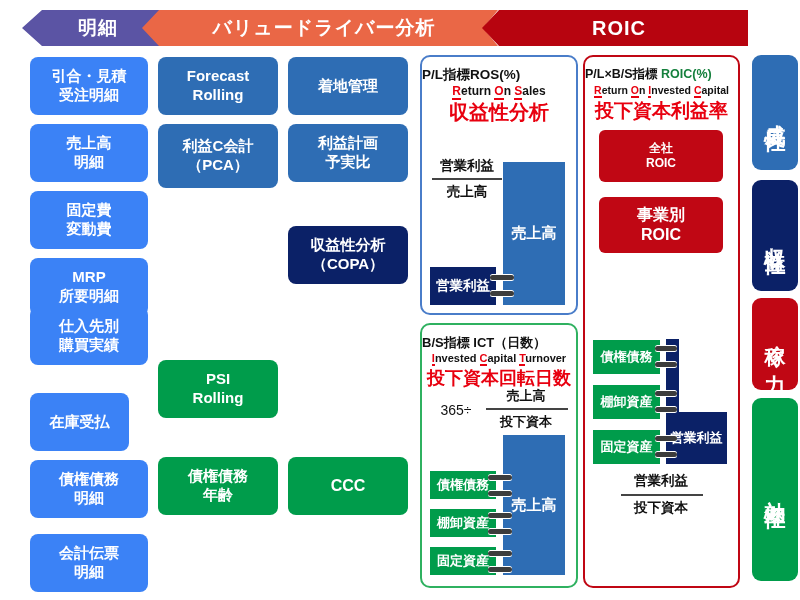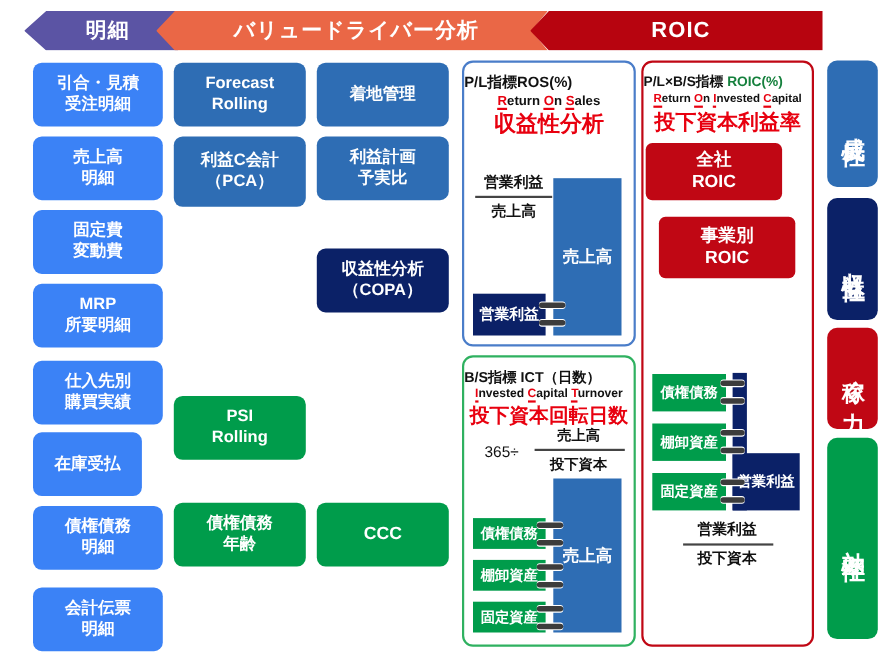--- a/index.html
+++ b/index.html
@@ -53,21 +53,21 @@
   <div class="banner banner-roic">ROIC</div>
 
   <div class="box c-purple" style="left:30px;top:57px;width:118px;height:58px">引合・見積
 受注明細</div>
   <div class="box c-purple" style="left:30px;top:124px;width:118px;height:58px">売上高
 明細</div>
   <div class="box c-purple" style="left:30px;top:191px;width:118px;height:58px">固定費
 変動費</div>
   <div class="box c-purple" style="left:30px;top:258px;width:118px;height:58px">MRP
 所要明細</div>
-  <div class="box c-purple" style="left:30px;top:328px;width:118px;height:58px">仕入先別
+  <div class="box c-purple" style="left:30px;top:307px;width:118px;height:58px">仕入先別
 購買実績</div>
   <div class="box c-purple" style="left:30px;top:393px;width:99px;height:58px">在庫受払</div>
   <div class="box c-purple" style="left:30px;top:460px;width:118px;height:58px">債権債務
 明細</div>
   <div class="box c-purple" style="left:30px;top:534px;width:118px;height:58px">会計伝票
 明細</div>
 
   <div class="box c-blue" style="left:158px;top:57px;width:120px;height:58px">Forecast
 Rolling</div>
   <div class="box c-blue" style="left:158px;top:124px;width:120px;height:64px">利益C会計
@@ -114,21 +114,21 @@
     <div class="connector" style="left:66px;top:188px;width:24px"></div>
     <div class="connector" style="left:66px;top:204px;width:24px"></div>
     <div class="connector" style="left:66px;top:226px;width:24px"></div>
     <div class="connector" style="left:66px;top:242px;width:24px"></div>
   </div>
 
   <div class="panel panel-roic">
     <div class="ptitle" style="top:9px;font-size:12.5px"><span>P/L×B/S指標 </span><span class="red-text">ROIC(%)</span></div>
     <div class="psub" style="top:27px;font-size:10.5px"><span class="cap">R</span><span>eturn </span><span class="cap">O</span><span>n </span><span class="cap">I</span><span>nvested </span><span class="cap">C</span><span>apital</span></div>
     <div class="headline" style="top:41px;font-size:19px">投下資本利益率</div>
-    <div class="box c-red" style="left:2px;top:73px;width:124px;height:52px;font-size:16px;border-radius:6px">全社
+    <div class="box c-red" style="left:14px;top:73px;width:124px;height:52px;font-size:12px;border-radius:6px">全社
 ROIC</div>
     <div class="box c-red" style="left:14px;top:140px;width:124px;height:56px;font-size:16px;border-radius:6px">事業別
 ROIC</div>
     <div class="bar c-green" style="left:8px;top:283px;width:67px;height:34px;font-size:13px">債権債務</div>
     <div class="bar c-green" style="left:8px;top:328px;width:67px;height:34px;font-size:13px">棚卸資産</div>
     <div class="bar c-green" style="left:8px;top:373px;width:67px;height:34px;font-size:13px">固定資産</div>
     <div class="bar c-navy" style="left:81px;top:282px;width:13px;height:125px"></div>
     <div class="bar c-navy" style="left:81px;top:355px;width:61px;height:52px;font-size:13px">営業利益</div>
     <div class="connector" style="left:70px;top:289px;width:22px"></div>
     <div class="connector" style="left:70px;top:305px;width:22px"></div>

